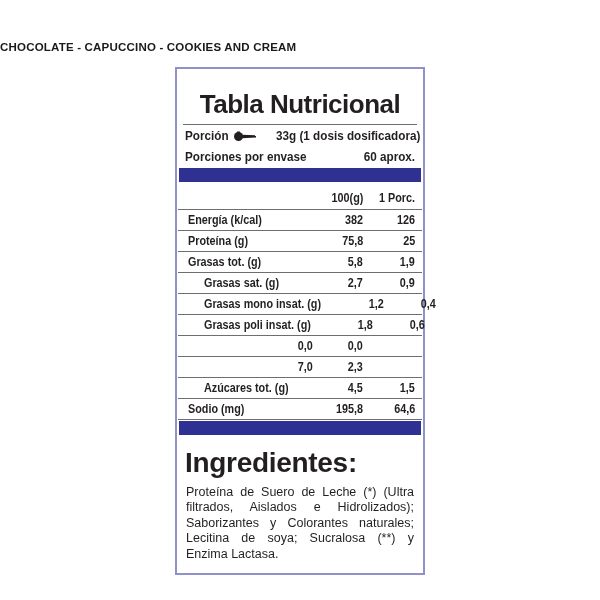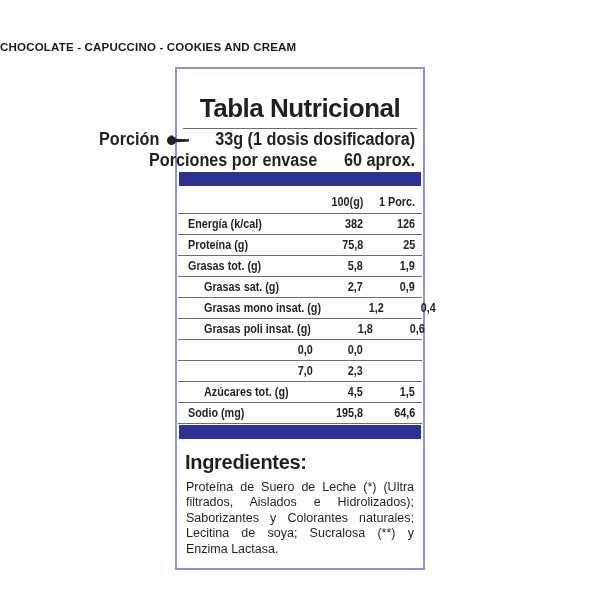--- a/index.html
+++ b/index.html
@@ -27,38 +27,36 @@
     margin:14px auto 0;
     border:2px solid var(--border);
     background:#fff;
   }
 
   .title{
     text-align:center;
     font-size:26px;
     font-weight:bold;
     letter-spacing:-.5px;
-    padding:10px 4px 5px;
+    padding:21px 4px 5px;
     line-height:1.1;
-    margin-top:15px;
   }
   .divider{
     height:1px;
     background:var(--sep);
     margin:0 6px;
   }
 
   .serving-row{
     display:flex;
     align-items:center;
     padding:3px 8px 2px;
-    font-size:18px;
+    font-size:13px;
     font-weight:bold;
     height:21px;
-    justify-content:flex-end;
   }
   .serving-row .sgroup{
     margin-left:auto;
     display:flex;
     align-items:center;
   }
   .cond{display:inline-block;transform:scaleX(.9);transform-origin:left center;white-space:nowrap;}
   .cond-r{display:inline-block;transform:scaleX(.9);transform-origin:right center;white-space:nowrap;}
   .scoop{display:inline-flex;align-items:center;margin-right:1px;}
 
@@ -84,21 +82,21 @@
     border-bottom:1px solid var(--sep);
     align-items:end;
     padding-bottom:4px;
     margin-top:2px;
   }
   .nrow .nlabel{justify-self:start;text-align:right;}
   .nrow .nval{justify-self:end;text-align:left;}
   .nrow.indent .nlabel{padding-left:16px;}
 
   .ing-head{
-    font-size:20px;
+    font-size:28px;
     font-weight:bold;
     letter-spacing:-.3px;
     margin:12px 8px 0;
   }
   .ing-text{
     font-size:12.5px;
     line-height:15.6px;
     text-align:justify;
     margin:6px 9px 10px;
   }

